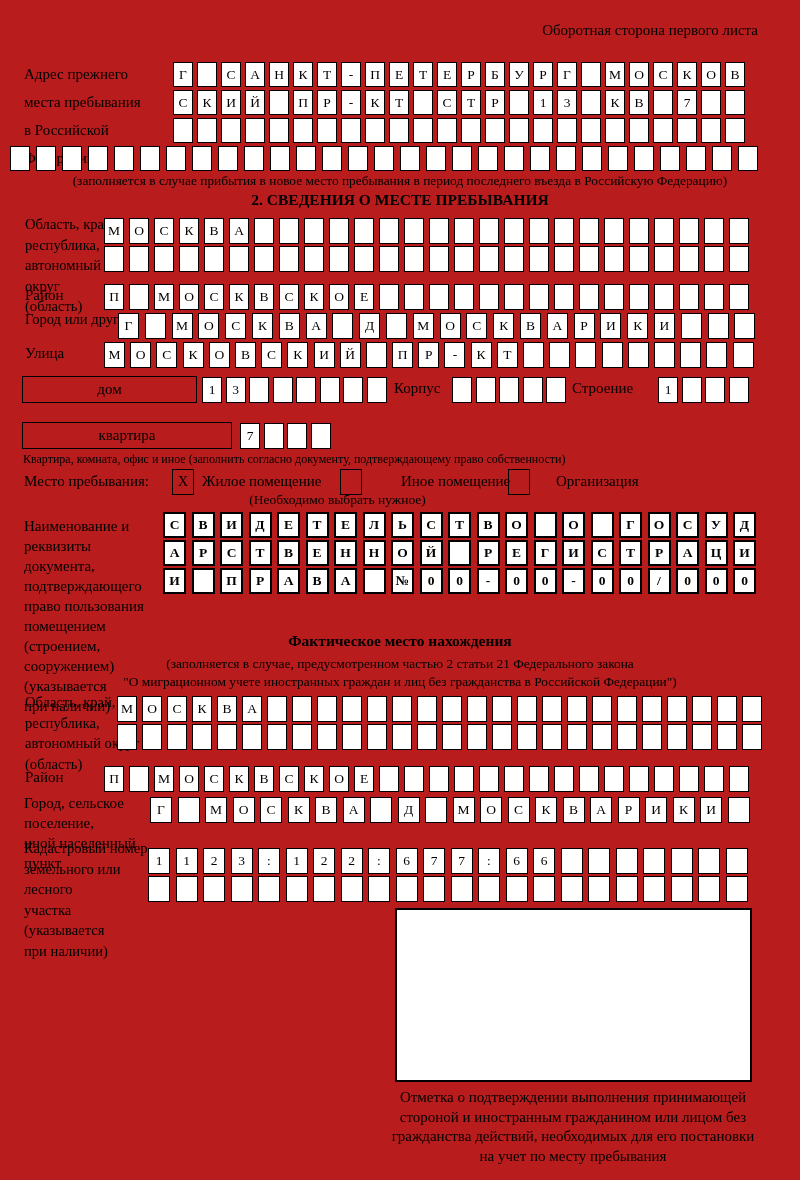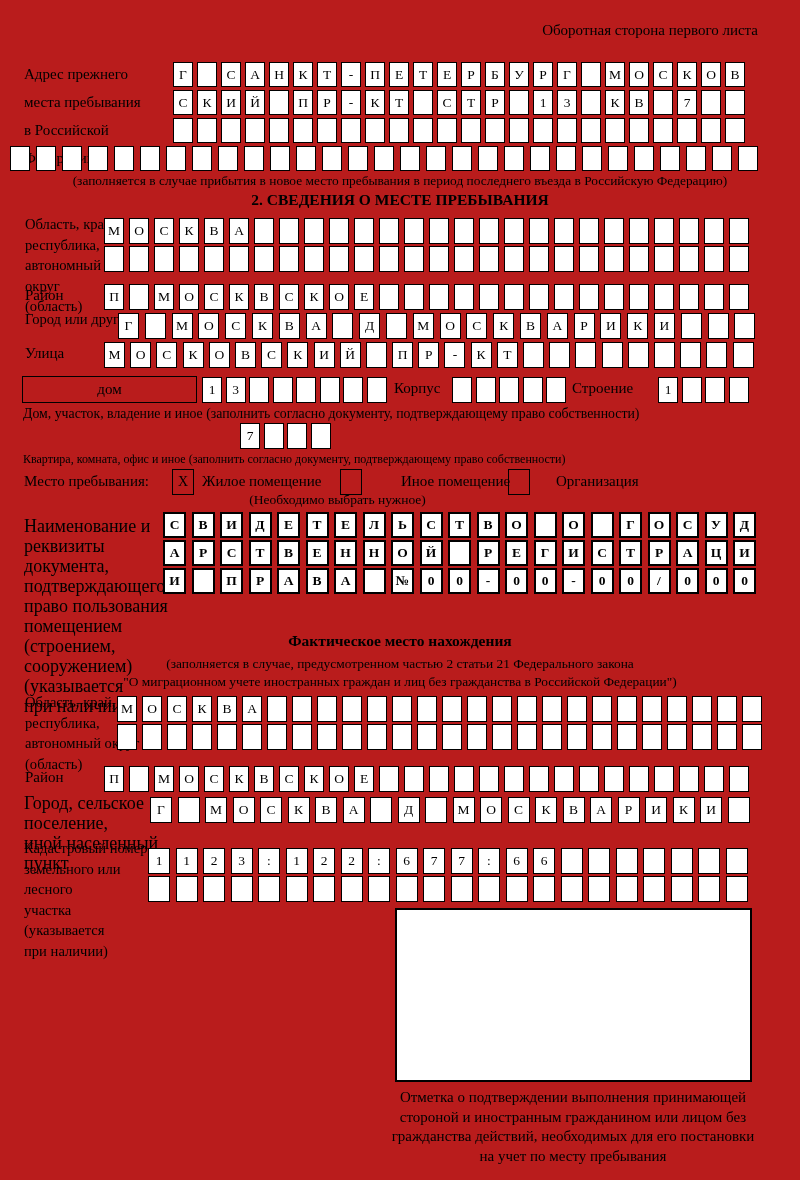--- a/index.html
+++ b/index.html
@@ -13,21 +13,21 @@
   .r1 .cell{width:20px;height:25px;margin-right:4px;}
   .r0 .cell{width:20px;height:25px;margin-right:6px;}
   .r2 .cell{width:20px;height:26px;margin-right:5px;}
   .r2c .cell{width:21px;height:26px;margin-right:5.8px;}
   .r2s .cell{width:21px;height:26px;margin-right:5.2px;}
   .rh .cell{width:20px;height:26px;margin-right:3.5px;}
   .rd .cell{width:23px;height:26px;margin-right:5.5px;border-width:2px;font-weight:bold;}
   .rf .cell{width:22px;height:26px;margin-right:5.5px;}
   .lab{font-size:14.6px;line-height:20.5px;}
   .lab-wide{font-size:15px;line-height:28px;}
-  .lab-doc{font-size:18px;line-height:20px;}
+  .lab-doc{font-size:15px;line-height:20px;}
   .inline-lab{font-size:15px;}
   .note{font-size:13.4px;text-align:center;width:100%;}
   .title{font-size:15.5px;font-weight:bold;text-align:center;width:100%;}
   .wbox{box-sizing:border-box;border:1.6px solid #000;display:flex;
         align-items:center;justify-content:center;font-size:15px;}
   .chk{box-sizing:border-box;border:1.6px solid #000;width:22px;height:26px;
        display:flex;align-items:center;justify-content:center;font-size:14px;}
   .stamp{box-sizing:border-box;border:2px solid #000;background:#fff;}
   .caption{font-size:15px;line-height:19.5px;text-align:center;}
 </style>
@@ -328,22 +328,22 @@
       <div class="cell"></div>
       <div class="cell"></div>
     </div>
   <div class="abs inline-lab" style="top:380px;left:572px;">Строение</div>
   <div class="abs cells rh" style="top:377px;left:658px;">
       <div class="cell">1</div>
       <div class="cell"></div>
       <div class="cell"></div>
       <div class="cell"></div>
     </div>
-  <div class="abs" style="top:406px;left:23px;font-size:13.8px;">Дом, участок, владение и иное (заполнить согласно документу, подтверждающему право собственности)</div>
-
+
+  <div class="abs wbox" style="top:422px;left:22px;width:210px;height:27px;">квартира</div>
   <div class="abs cells rh" style="top:423px;left:240px;">
       <div class="cell">7</div>
       <div class="cell"></div>
       <div class="cell"></div>
       <div class="cell"></div>
     </div>
   <div class="abs" style="top:452px;left:23px;font-size:12px;">Квартира, комната, офис и иное (заполнить согласно документу, подтверждающему право собственности)</div>
 
   <div class="abs inline-lab" style="top:473px;left:24px;">Место пребывания:</div>
   <div class="abs chk" style="top:469px;left:172px;">X</div>

